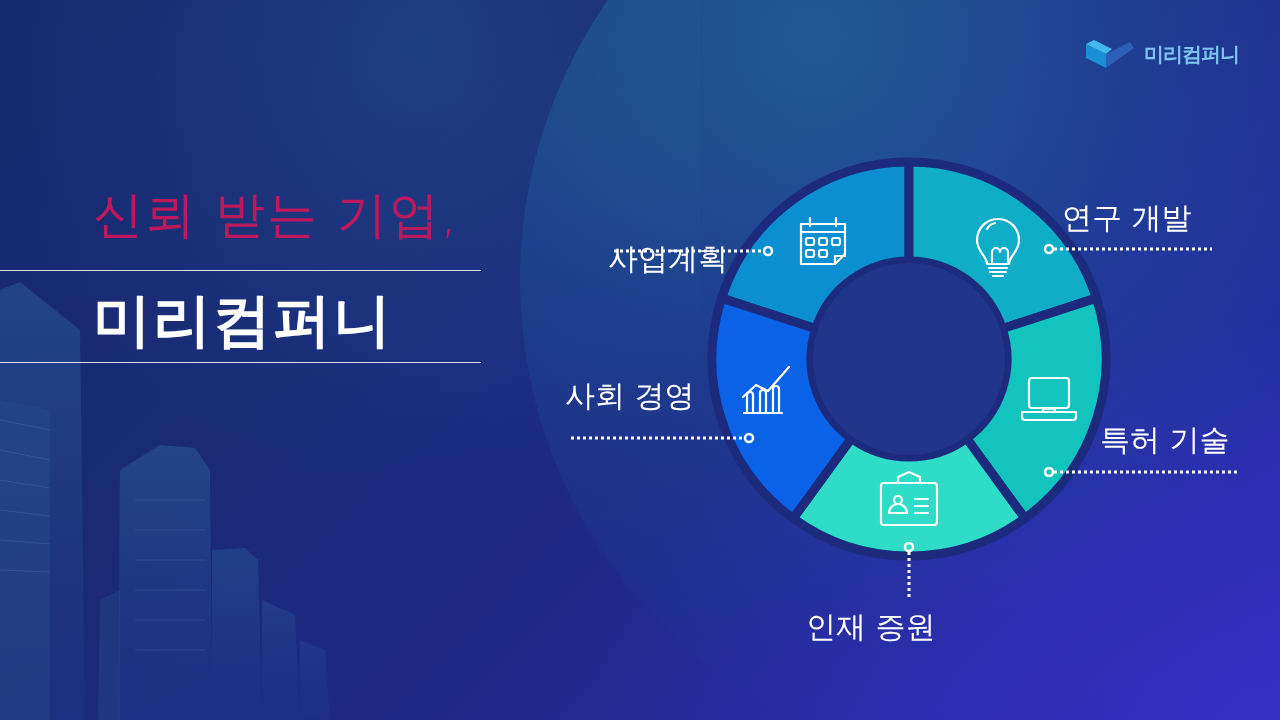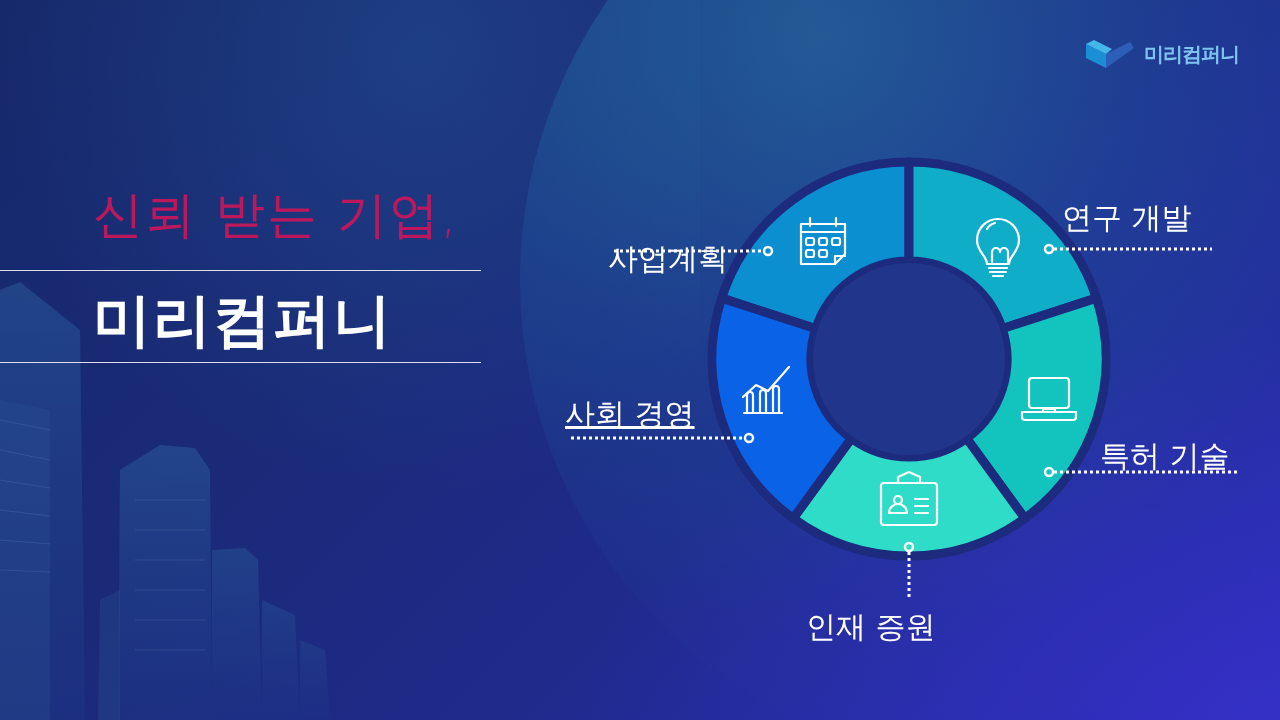--- a/index.html
+++ b/index.html
@@ -141,15 +141,15 @@
     <circle cx="768" cy="251" r="4"></circle>
     <circle cx="1049" cy="249" r="4"></circle>
     <circle cx="1049" cy="472" r="4"></circle>
     <circle cx="909" cy="547" r="4"></circle>
     <circle cx="749" cy="438" r="4"></circle>
   </g>
 </svg>
 
 <div class="lbl" style="left:608px; top:198px;margin-top:41px;">사업계획</div>
 <div class="lbl" style="left:1062px; top:198px;text-align:center;">연구 개발</div>
-<div class="lbl" style="left:1100px; top:436px;text-align:center;">특허 기술</div>
+<div class="lbl" style="left:1100px; top:420px;text-align:center;">특허 기술</div>
 <div class="lbl" style="left:806px; top:607px;">인재 증원</div>
-<div class="lbl" style="left:565px; top:394px;text-decoration:underline;">사회 경영</div>
+<div class="lbl" style="left:565px; top:376px;">사회 경영</div>
 
 </body></html>

